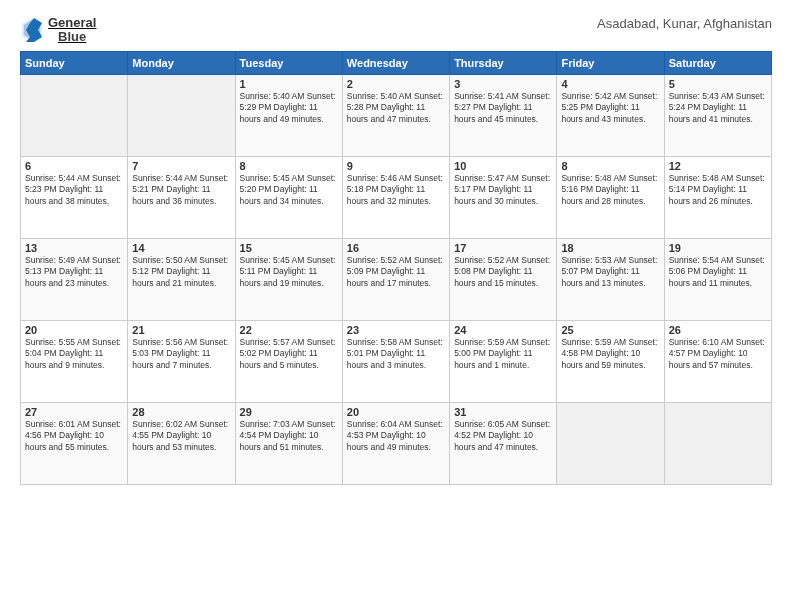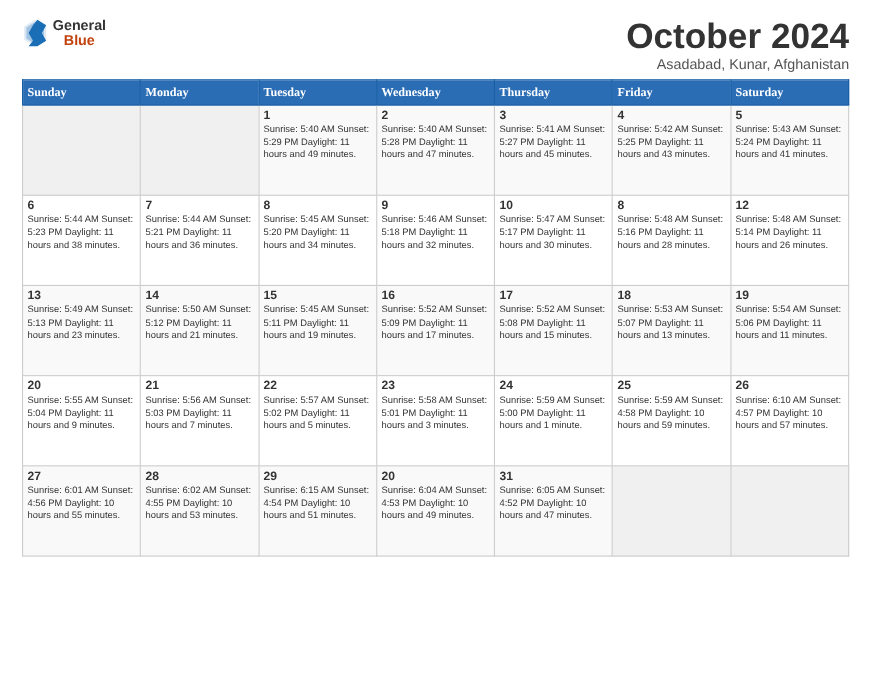--- a/index.html
+++ b/index.html
@@ -17,31 +17,32 @@
     .header-top {
       display: flex;
       justify-content: space-between;
       align-items: flex-start;
       margin-bottom: 4px;
     }
     .logo {
       display: flex;
       align-items: center;
       gap: 4px;
+      text-decoration: underline;
     }
     .logo-text {
       display: flex;
       flex-direction: column;
       font-size: 13px;
       font-weight: bold;
       color: #333;
       line-height: 1.1;
     }
     .logo-general { color: #333; }
-    .logo-blue { color: #c2410c; padding-left: 10px; }
+    .logo-blue { color: #404040; padding-left: 10px; }
     .logo-icon {
       width: 24px;
       height: 28px;
     }
     .title-area {
       text-align: right;
     }
     .month-title {
       font-size: 32px;
       font-weight: bold;
@@ -58,21 +59,20 @@
       margin-top: 6px;
     }
     thead tr th {
       background-color: #2a6db5;
       color: white;
       font-size: 11px;
       font-weight: bold;
       padding: 5px 4px;
       border: 1px solid #1a5fa5;
       text-align: left;
-      font-family: Liberation Serif, serif;
     }
     tbody tr td {
       border: 1px solid #ccc;
       vertical-align: top;
       padding: 3px 4px;
       font-size: 9px;
       color: #333;
       width: calc(100% / 7);
       height: 82px;
       background: #fff;
@@ -105,21 +105,20 @@
         <polygon points="12,2 22,8 22,20 12,26 2,20 2,8" fill="#1a6eb5" opacity="0.15"></polygon>
         <polygon points="12,4 20,9 20,19 12,24 4,19 4,9" fill="#1a6eb5" opacity="0.3"></polygon>
         <polygon points="14,2 22,7 18,14 22,21 14,26 6,26 10,21 6,14 10,7" fill="#1a6eb5"></polygon>
       </svg>
       <div class="logo-text">
         <span class="logo-general">General</span>
         <span class="logo-blue">Blue</span>
       </div>
     </div>
     <div class="title-area">
-      <div class="month-title">October 2024</div>
       <div class="location">Asadabad, Kunar, Afghanistan</div>
     </div>
   </div>
 
   <table>
     <thead>
       <tr>
       <th>Sunday</th>
           <th>Monday</th>
           <th>Tuesday</th>
@@ -304,21 +303,21 @@
 Daylight: 10 hours and 55 minutes.</div>
           </td>
           <td>
             <span class="day-num">28</span>
             <div class="day-info">Sunrise: 6:02 AM
 Sunset: 4:55 PM
 Daylight: 10 hours and 53 minutes.</div>
           </td>
           <td>
             <span class="day-num">29</span>
-            <div class="day-info">Sunrise: 6:15 AM
+            <div class="day-info">Sunrise: 7:03 AM
 Sunset: 4:54 PM
 Daylight: 10 hours and 51 minutes.</div>
           </td>
           <td>
             <span class="day-num">20</span>
             <div class="day-info">Sunrise: 6:04 AM
 Sunset: 4:53 PM
 Daylight: 10 hours and 49 minutes.</div>
           </td>
           <td>

